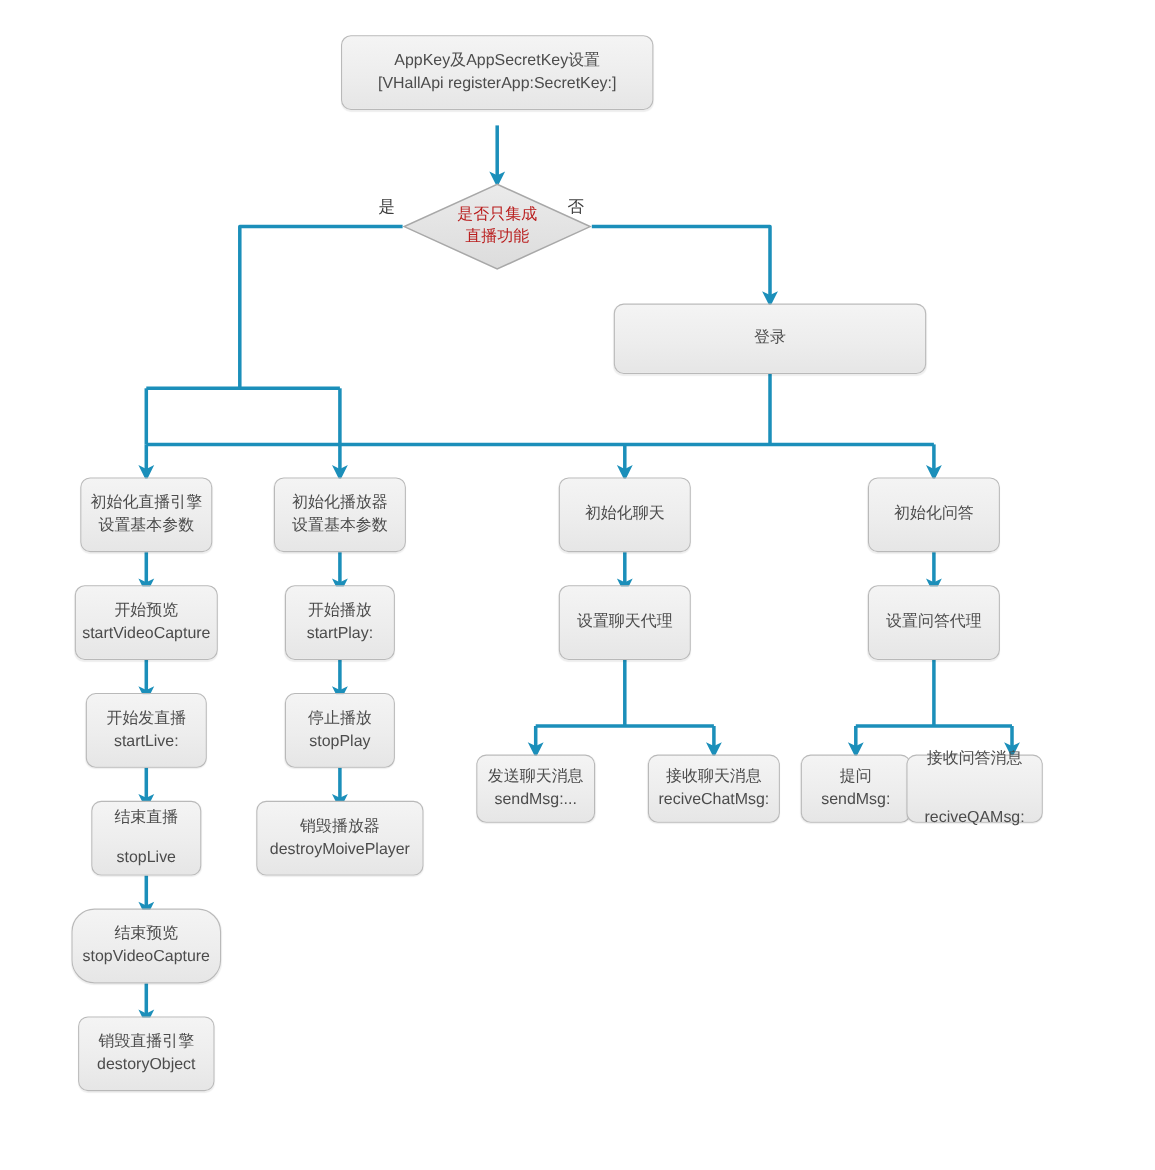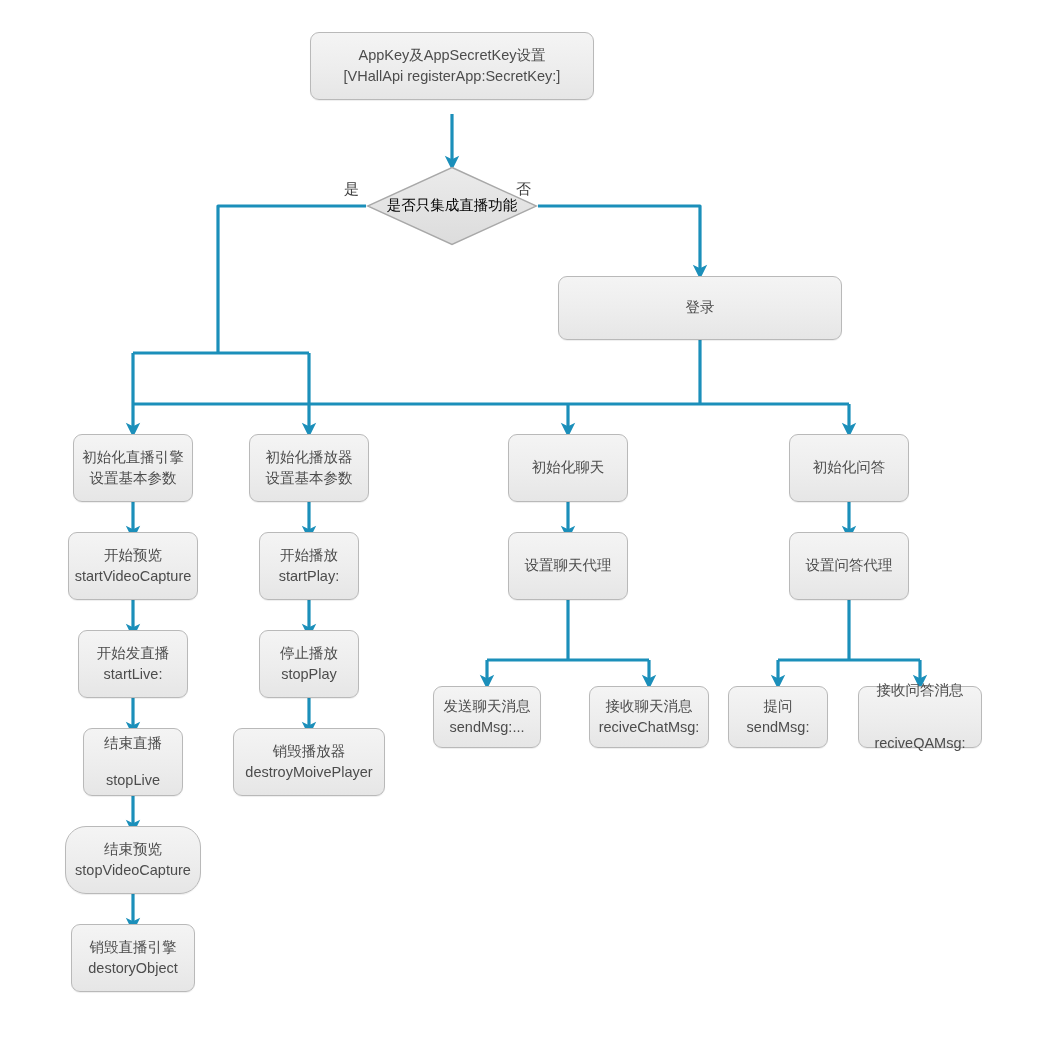--- a/index.html
+++ b/index.html
@@ -54,24 +54,24 @@
     left: 0; top: 0;
     width: 172px;
     height: 80px;
   }
   .diamond-text {
     position: absolute;
     left: 0; top: 0;
     width: 172px;
     height: 80px;
     display: flex;
-    flex-direction: row;
+    flex-direction: column;
     align-items: center;
     justify-content: center;
-    color: #000000;
+    color: #b91c1c;
     font-size: 14.5px;
     line-height: 1.35;
     text-align: center;
   }
   .edge-label {
     position: absolute;
     color: #3d3d3d;
     font-size: 15px;
     line-height: 1;
     white-space: nowrap;
@@ -221,18 +221,18 @@
   <div class="node" style="left:789px; top:434px; width:120px; height:68px;">
     <span class="ln">初始化问答</span>
   </div>
   <div class="node" style="left:789px; top:532px; width:120px; height:68px;">
     <span class="ln">设置问答代理</span>
   </div>
   <div class="node" style="left:728px; top:686px; width:100px; height:62px;">
     <span class="ln">提问</span>
     <span class="ln">sendMsg:</span>
   </div>
-  <div class="node" style="left:858px; top:686px; width:124px; height:62px;gap:31px;">
+  <div class="node" style="left:824px; top:686px; width:124px; height:62px;gap:31px;">
     <span class="ln">接收问答消息</span>
     <span class="ln">reciveQAMsg:</span>
   </div>
 
 </div>
 
 </body></html>

